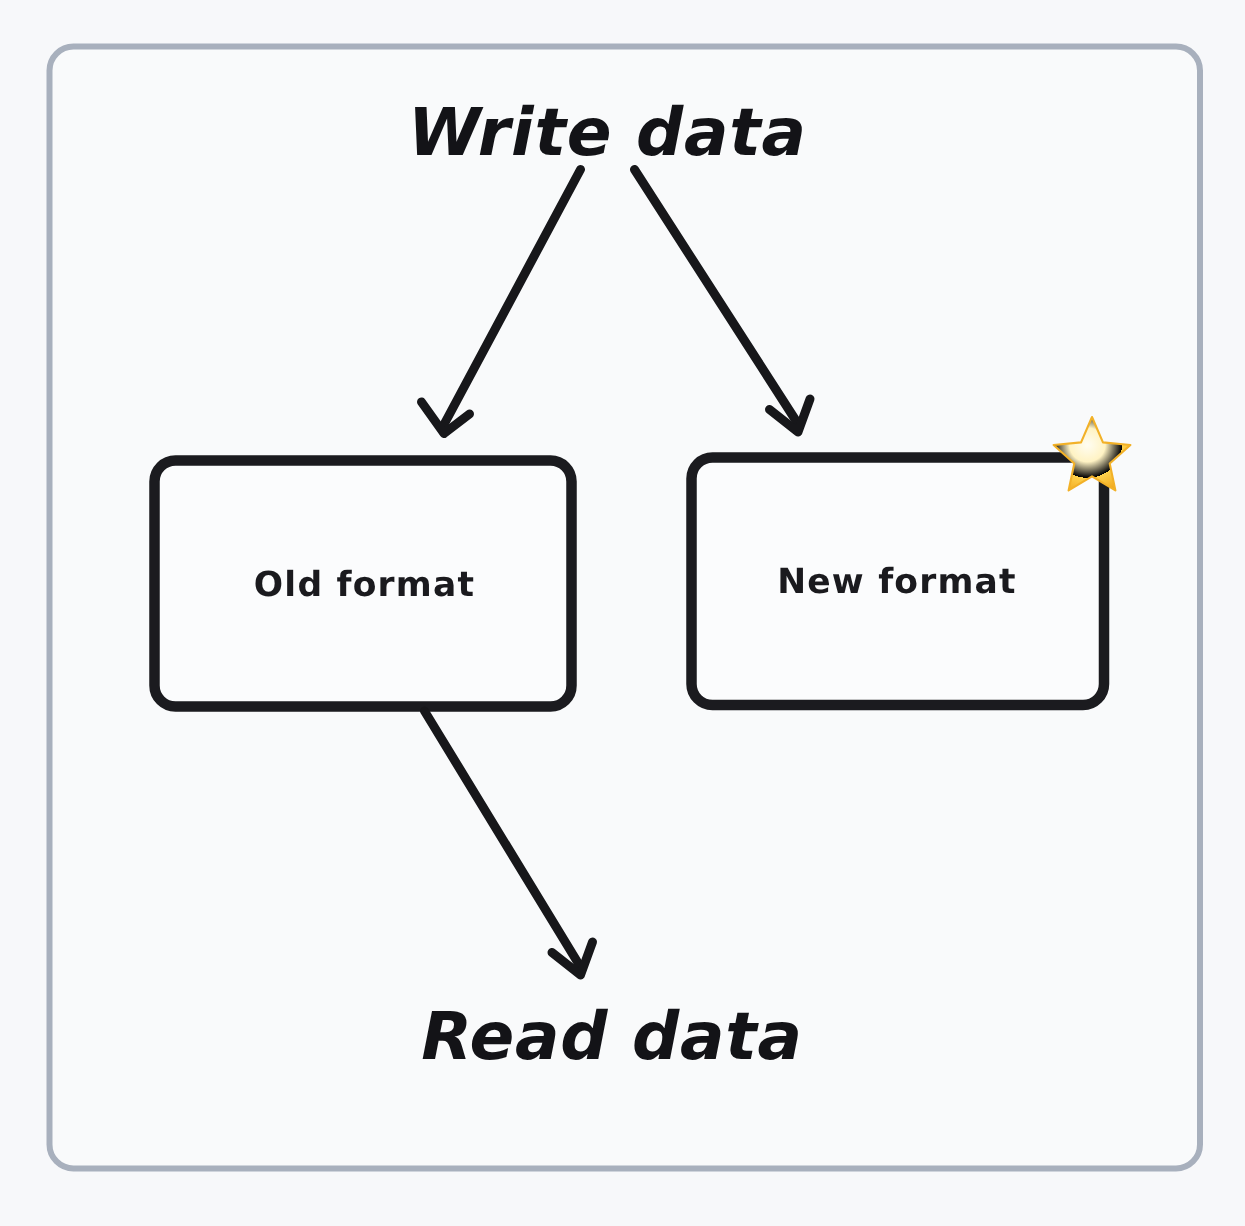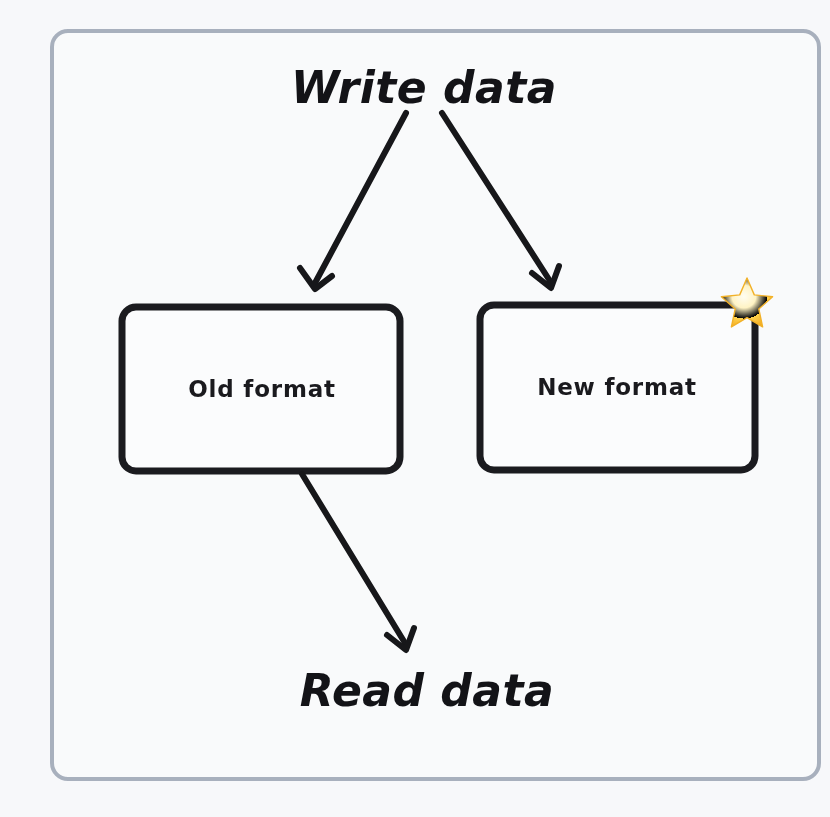--- a/index.html
+++ b/index.html
@@ -10,21 +10,20 @@
     width: 830px;
     height: 817px;
     background: #f7f8fa;
     font-family: "DejaVu Sans", sans-serif;
     overflow: hidden;
   }
   #canvas {
     position: relative;
     width: 726px;
     height: 817px;
-    margin-left: 19px;
   }
   #diagram-svg {
     position: absolute;
     top: 0;
     left: 0;
     width: 830px;
     height: 817px;
   }
   .frame-rect {
     fill: #f9fafb;

